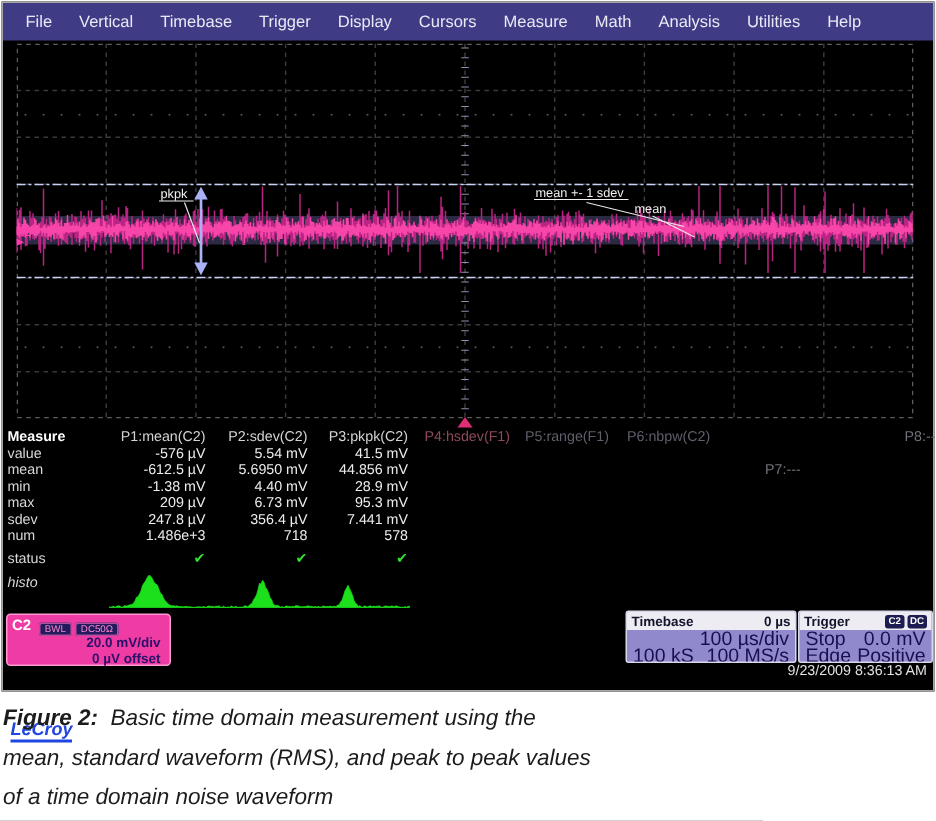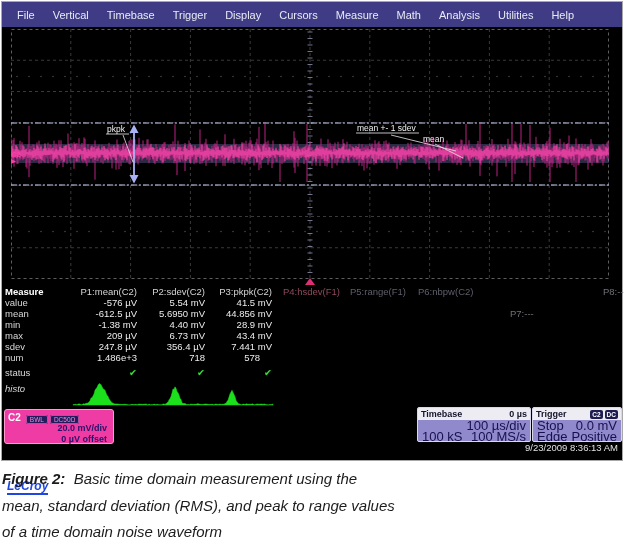--- a/index.html
+++ b/index.html
@@ -272,23 +272,23 @@
         <span class="m-val" style="left: 123px; top: 11px;">5.54 mV</span>
         <span class="m-val" style="left: 123px; top: 22px;">5.6950 mV</span>
         <span class="m-val" style="left: 123px; top: 33px;">4.40 mV</span>
         <span class="m-val" style="left: 123px; top: 44px;">6.73 mV</span>
         <span class="m-val" style="left: 123px; top: 55px;">356.4 µV</span>
         <span class="m-val" style="left: 123px; top: 66px;">718</span>
         <span class="m-check" style="left: 123px; top: 81px;">✔</span>
         <span class="m-val" style="left: 190px; top: 11px;">41.5 mV</span>
         <span class="m-val" style="left: 190px; top: 22px;">44.856 mV</span>
         <span class="m-val" style="left: 190px; top: 33px;">28.9 mV</span>
-        <span class="m-val" style="left: 190px; top: 44px;">43.4 mV</span>
+        <span class="m-val" style="left: 190px; top: 44px;">95.3 mV</span>
         <span class="m-val" style="left: 190px; top: 55px;">7.441 mV</span>
-        <span class="m-val" style="left: 178px; top: 66px;">578</span>
+        <span class="m-val" style="left: 190px; top: 66px;">578</span>
         <span class="m-check" style="left: 190px; top: 81px;">✔</span>
       </div>
     <svg class="histo" id="histo" width="230" height="27">
         <path d="M13,24L13,23.5L14,23.9L15,23.2L16,23.4L17,23.9L18,23.0L19,22.9L20,23.0L21,23.9L22,23.7L23,22.7L24,23.0L25,22.9L26,22.3L27,22.2L28,22.0L29,21.1L30,19.7L31,17.1L32,16.8L33,15.0L34,12.9L35,9.3L36,7.7L37,6.4L38,4.3L39,2.8L40,2.7L41,3.8L42,5.7L43,7.7L44,8.4L45,9.2L46,12.0L47,14.6L48,15.2L49,17.9L50,19.3L51,20.4L52,21.7L53,22.2L54,22.8L55,22.9L56,22.9L57,23.1L58,22.9L59,23.3L60,23.3L61,23.4L62,23.6L63,23.4L64,23.3L65,23.3L66,23.6L67,23.5L68,23.9L69,23.9L70,24.0L71,23.5L72,23.6L73,23.5L74,23.7L75,23.6L76,23.3L77,23.9L78,23.5L79,23.0L80,23.2L81,23.3L82,23.3L83,23.6L84,23.0L85,23.4L86,22.8L87,23.7L88,24.0L89,23.0L90,23.8L91,24.0L92,23.5L93,24.0L94,23.0L95,23.4L96,23.9L97,23.2L98,23.6L99,23.9L100,23.7L101,23.9L102,23.7L103,23.0L104,22.9L105,23.5L106,22.8L107,21.7L108,21.3L109,18.9L110,17.5L111,15.6L112,12.1L113,7.9L114,8.4L115,5.8L116,7.2L117,10.6L118,11.8L119,14.1L120,17.3L121,18.6L122,21.4L123,22.5L124,22.6L125,22.6L126,23.0L127,23.9L128,23.3L129,23.9L130,23.5L131,22.9L132,23.4L133,23.2L134,23.6L135,23.1L136,23.5L137,22.8L138,22.8L139,23.0L140,23.3L141,23.6L142,23.5L143,23.4L144,23.3L145,22.9L146,23.1L147,23.2L148,23.3L149,23.7L150,23.2L151,23.8L152,23.1L153,23.6L154,23.9L155,23.2L156,23.0L157,23.4L158,23.4L159,23.4L160,23.0L161,23.4L162,23.4L163,23.1L164,23.5L165,22.3L166,22.4L167,20.4L168,19.2L169,16.1L170,12.9L171,11.1L172,9.2L173,11.4L174,13.5L175,15.8L176,19.3L177,21.2L178,21.9L179,23.4L180,22.7L181,23.9L182,23.8L183,22.9L184,23.3L185,23.6L186,23.1L187,22.8L188,23.6L189,23.0L190,23.5L191,23.1L192,23.2L193,22.8L194,23.9L195,23.8L196,23.4L197,22.9L198,23.2L199,23.2L200,23.3L201,23.0L202,23.1L203,23.4L204,22.9L205,23.2L206,23.7L207,23.8L208,23.9L209,23.9L210,23.4L211,23.9L212,23.2L213,23.2L213,24 Z" fill="#1be01b" stroke="#1be01b" stroke-width="0.5"></path>
       </svg>
 
     <div class="ch-box">
       <div class="ch-row1">
         <span class="ch-id">C2</span>
         <span id="ch-badges"><span class="ch-badge">BWL</span><span class="ch-badge">DC50Ω</span></span>
@@ -329,16 +329,16 @@
         <span>Edge</span>
         <span>Positive</span>
       </div>
     </div>
 
     <div class="timestamp">9/23/2009 8:36:13 AM</div>
   </div>
 
   <div class="caption">
     <div><span class="cap-label">Figure 2:</span>&nbsp; <span>Basic time domain measurement using the</span></div>
-    <div>mean, standard deviation (RMS), and peak to range values</div>
+    <div>mean, standard waveform (RMS), and peak to peak values</div>
     <div>of a time domain noise waveform</div>
   </div>
 </div>
 
 </body></html>

